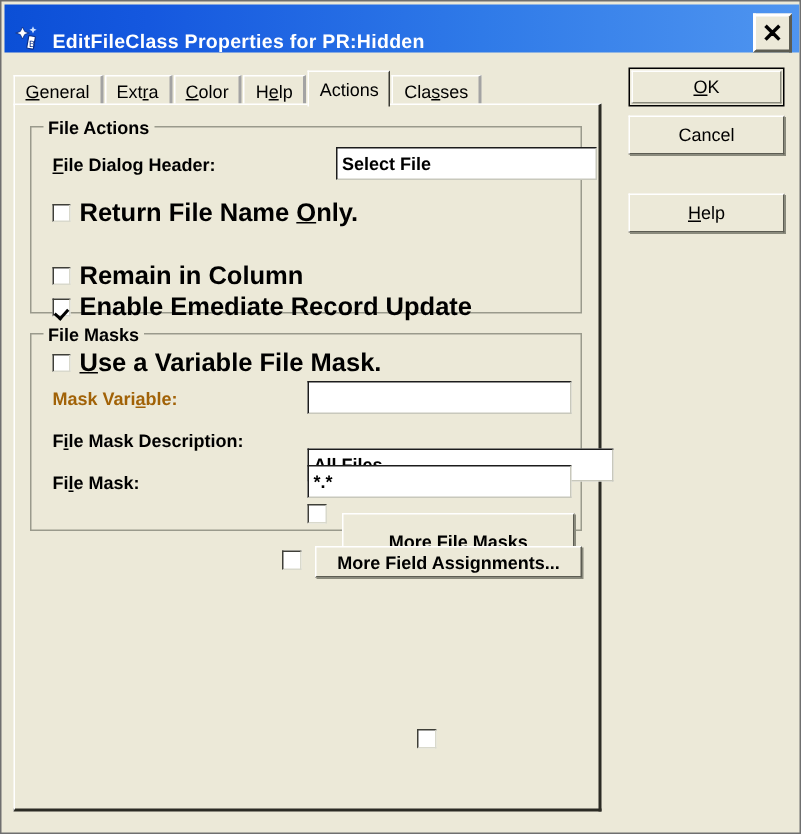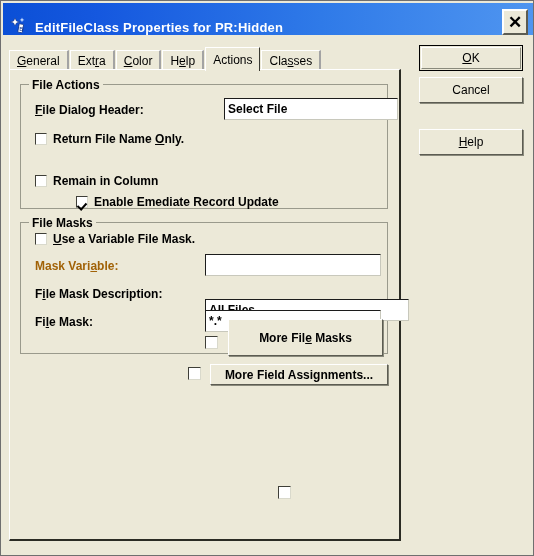--- a/index.html
+++ b/index.html
@@ -155,21 +155,21 @@
     overflow: hidden;
     white-space: nowrap;
   }
 
   
   .cbrow {
     position: absolute;
     display: flex;
     align-items: center;
     white-space: nowrap;
-    font-size: 12px;
+    font-size: 17px;
   }
   .cbox {
     width: 12px; height: 12px;
     background: #ffffff;
     border-top: 1px solid #3f3f38;
     border-left: 1px solid #3f3f38;
     border-right: 1px solid #d9d9cc;
     border-bottom: 1px solid #d9d9cc;
     box-sizing: border-box;
     position: relative;
@@ -283,21 +283,21 @@
         <span class="cbox"></span>
         <span>Return File Name <u>O</u>nly.</span>
       </div>
 
 
       <div class="cbrow" style="left:14px; top:89px;">
         <span class="cbox"></span>
         <span>Remain in Column</span>
       </div>
 
-      <div class="cbrow" style="left:14px; top:110px;margin-left:41px;">
+      <div class="cbrow" style="left:14px; top:110px;">
         <span class="cbox checked"></span>
         <span>Enable Emediate Record Update</span>
       </div>
     </div>
 
     <div class="group" style="left:10px; top:152px; width:368px; height:132px;">
       <span class="group-label">File Masks</span>
 
       <div class="cbrow" style="left:14px; top:9px;">
         <span class="cbox"></span>
@@ -313,21 +313,21 @@
         F<u>i</u>le Mask Description:
       </span>
       <div class="field" style="left:184px; top:76px; width:204px; height:22px;">All Files</div>
 
       <span class="lbl" style="left:14px; top:92px;">
         Fi<u>l</u>e Mask:
       </span>
       <div class="field" style="left:184px; top:87px; width:176px; height:22px;">*.*</div>
 
       <span class="cbox-standalone" style="left:184px; top:113px;"></span>
-      <div class="btn" style="left:207px; top:96px; width:155px; height:37px;">
+      <div class="btn" style="left:207px; top:119px; width:155px; height:37px;">
         <span>More Fil<u>e</u> Masks</span>
       </div>
     </div>
 
     <span class="cbox-standalone" style="left:178px; top:297px;"></span>
     <div class="btn" style="left:200px; top:294px; width:178px; height:21px;">
       <span>More Field Assignments...</span>
     </div>
 
     <span class="cbox-standalone" style="left:268px; top:416px;"></span>

